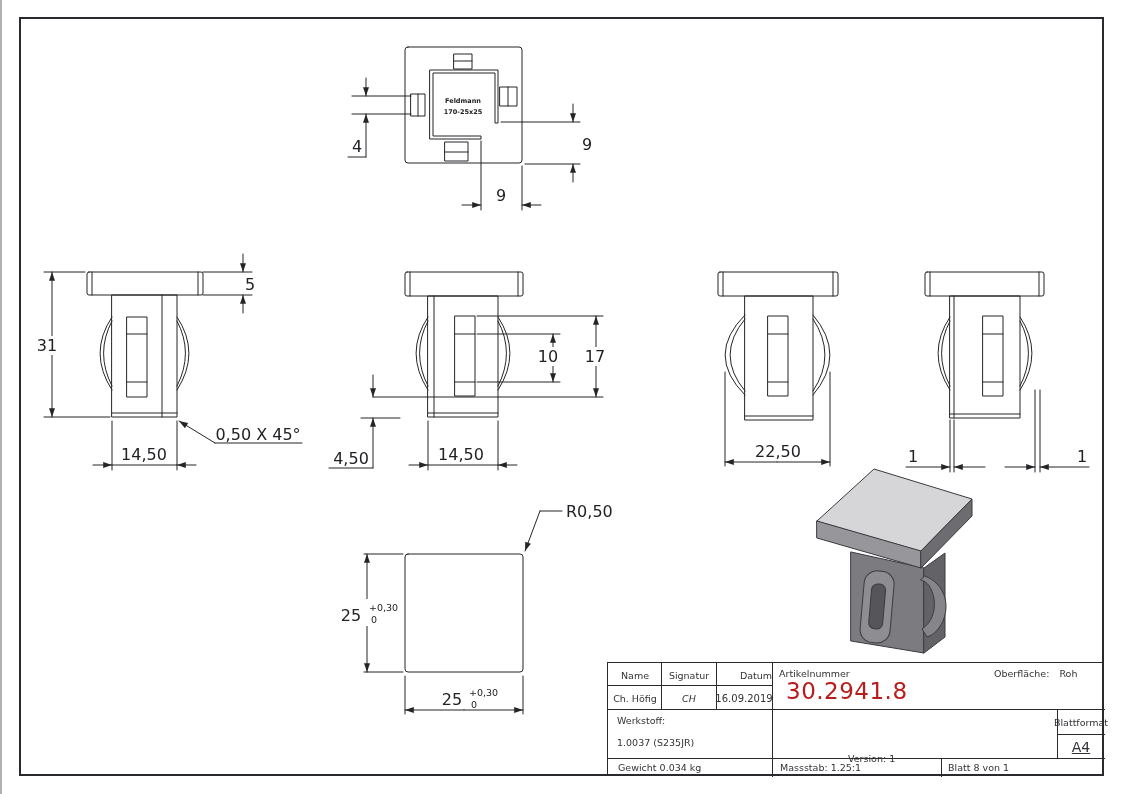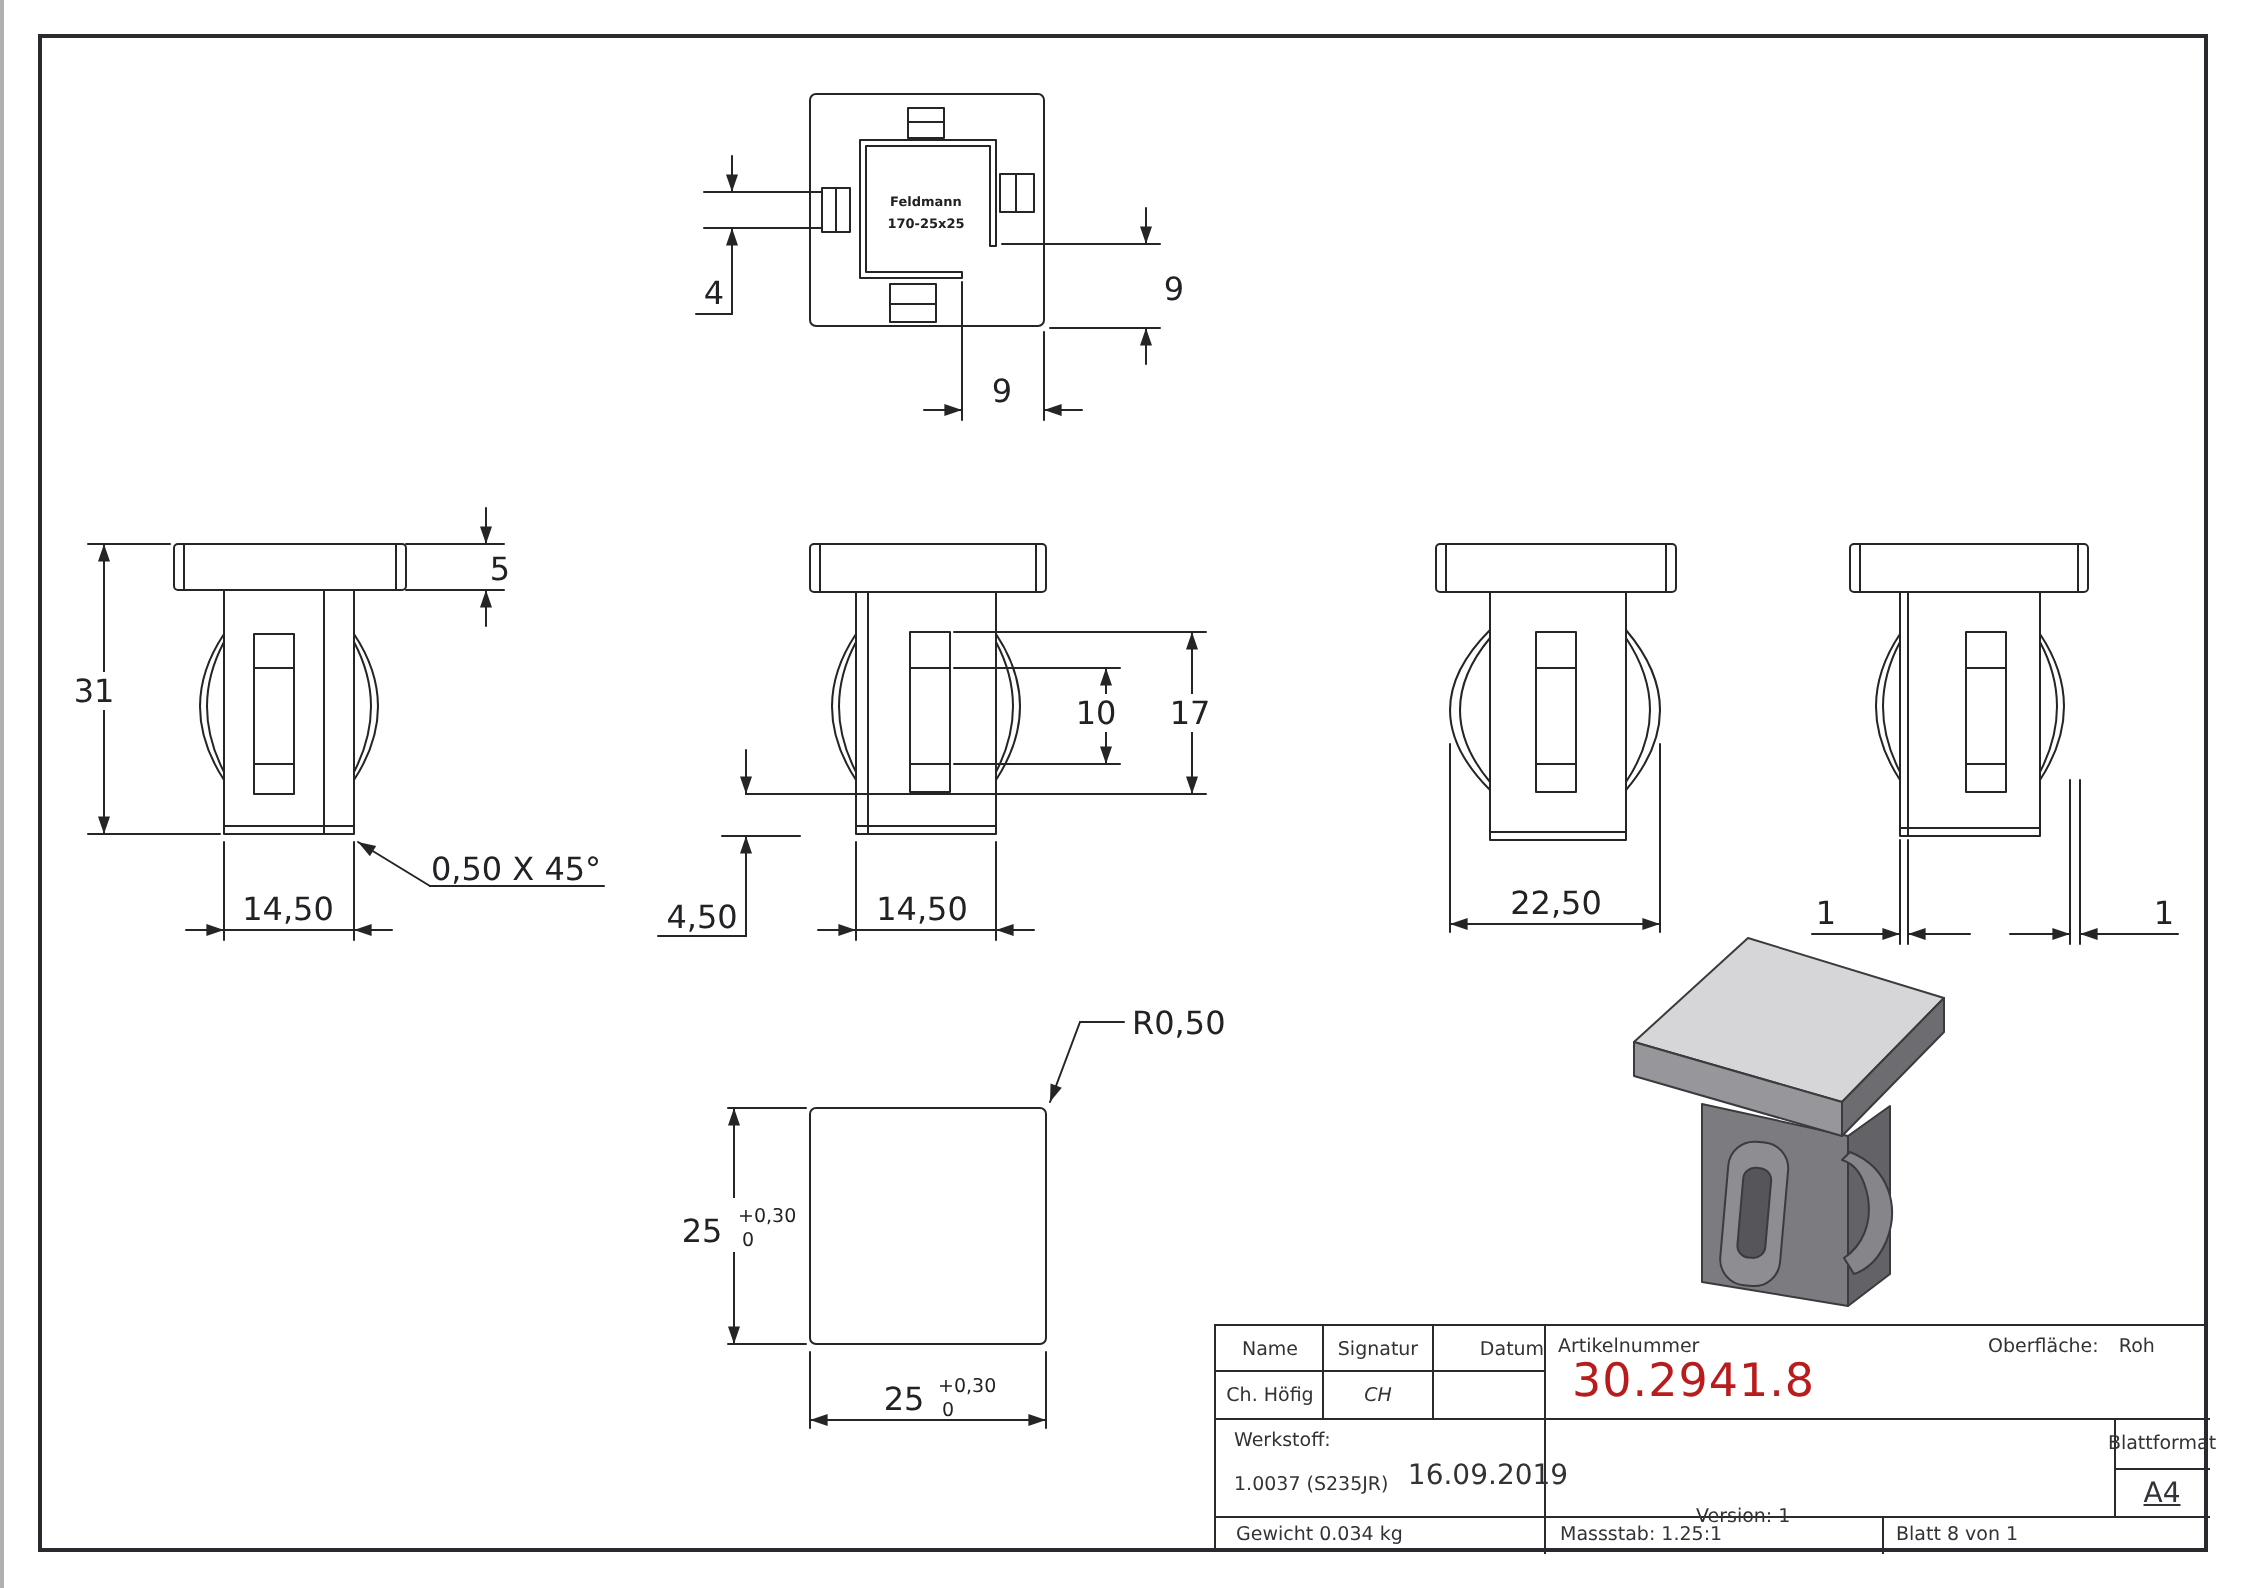--- a/index.html
+++ b/index.html
@@ -295,21 +295,21 @@
   <div class="tb-line" style="left:333px;top:95px;width:1px;height:19px;"></div>
   <div class="tb-line" style="left:449px;top:46px;width:1px;height:49px;"></div>
   <div class="tb-line" style="left:449px;top:71px;width:48px;height:1px;"></div>
 
   <div class="tb-cell tb-center" style="left:27px;top:12px;">Name</div>
   <div class="tb-cell tb-center" style="left:81px;top:12px;">Signatur</div>
   <div class="tb-cell tb-center" style="left:136px;top:12px;padding-left:24px;">Datum</div>
 
   <div class="tb-cell tb-center" style="left:27px;top:35px;">Ch. Höfig</div>
   <div class="tb-cell tb-center" style="left:81px;top:35px;font-style:italic;">CH</div>
-  <div class="tb-cell tb-center" style="left:136px;top:35px;font-size:14px;margin-top:40px;">16.09.2019</div>
+  <div class="tb-cell tb-center" style="left:136px;top:35px;font-size:10px;">16.09.2019</div>
 
   <div class="tb-cell" style="left:171px;top:5px;">Artikelnummer</div>
   <div class="tb-cell artnum" style="left:178px;top:15px;">30.2941.8</div>
   <div class="tb-cell" style="left:386px;top:5px;">
     <span>Oberfläche:</span>
     <span style="margin-left:7px;">Roh</span>
   </div>
 
   <div class="tb-cell" style="left:9px;top:52px;">Werkstoff:</div>
   <div class="tb-cell" style="left:9px;top:74px;">1.0037 (S235JR)</div>

